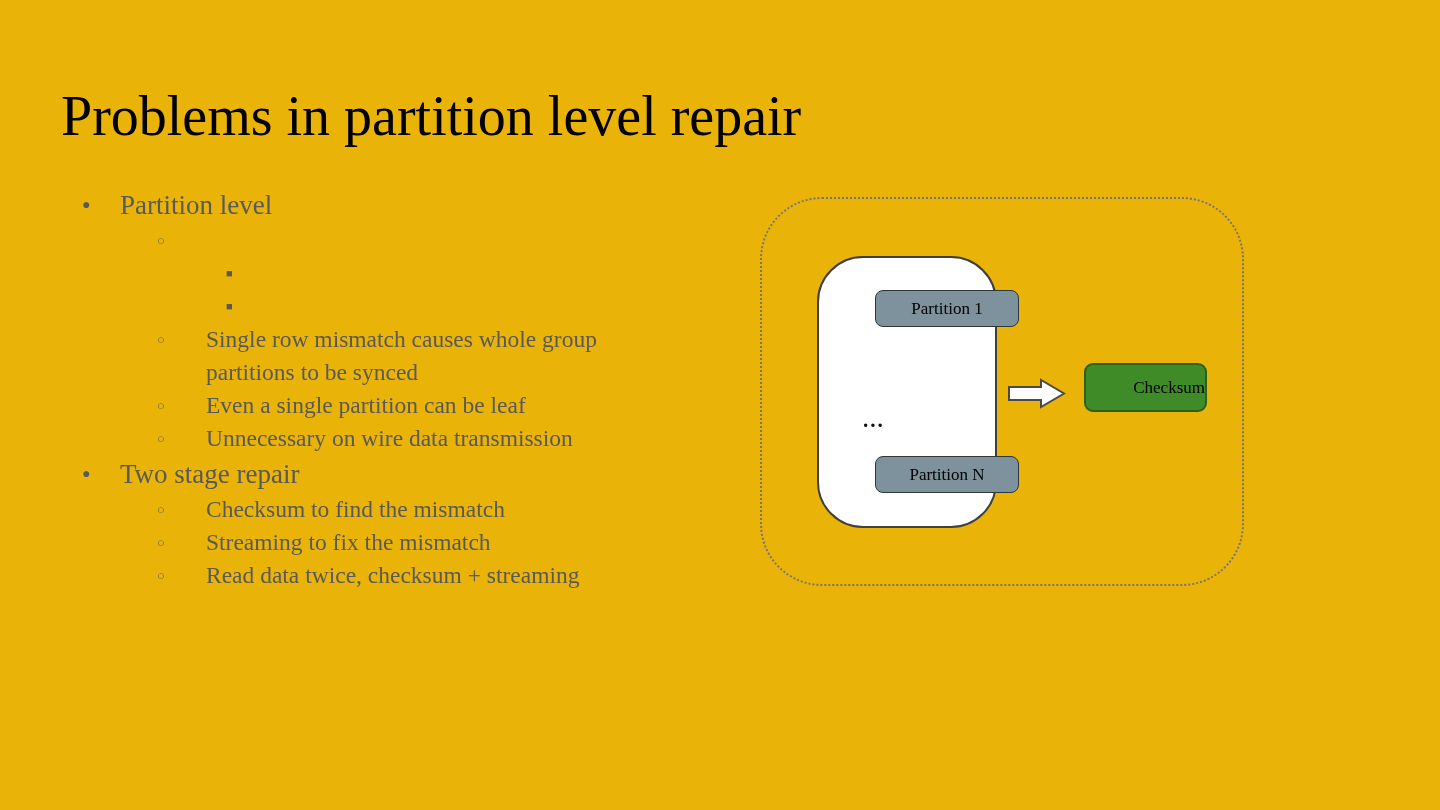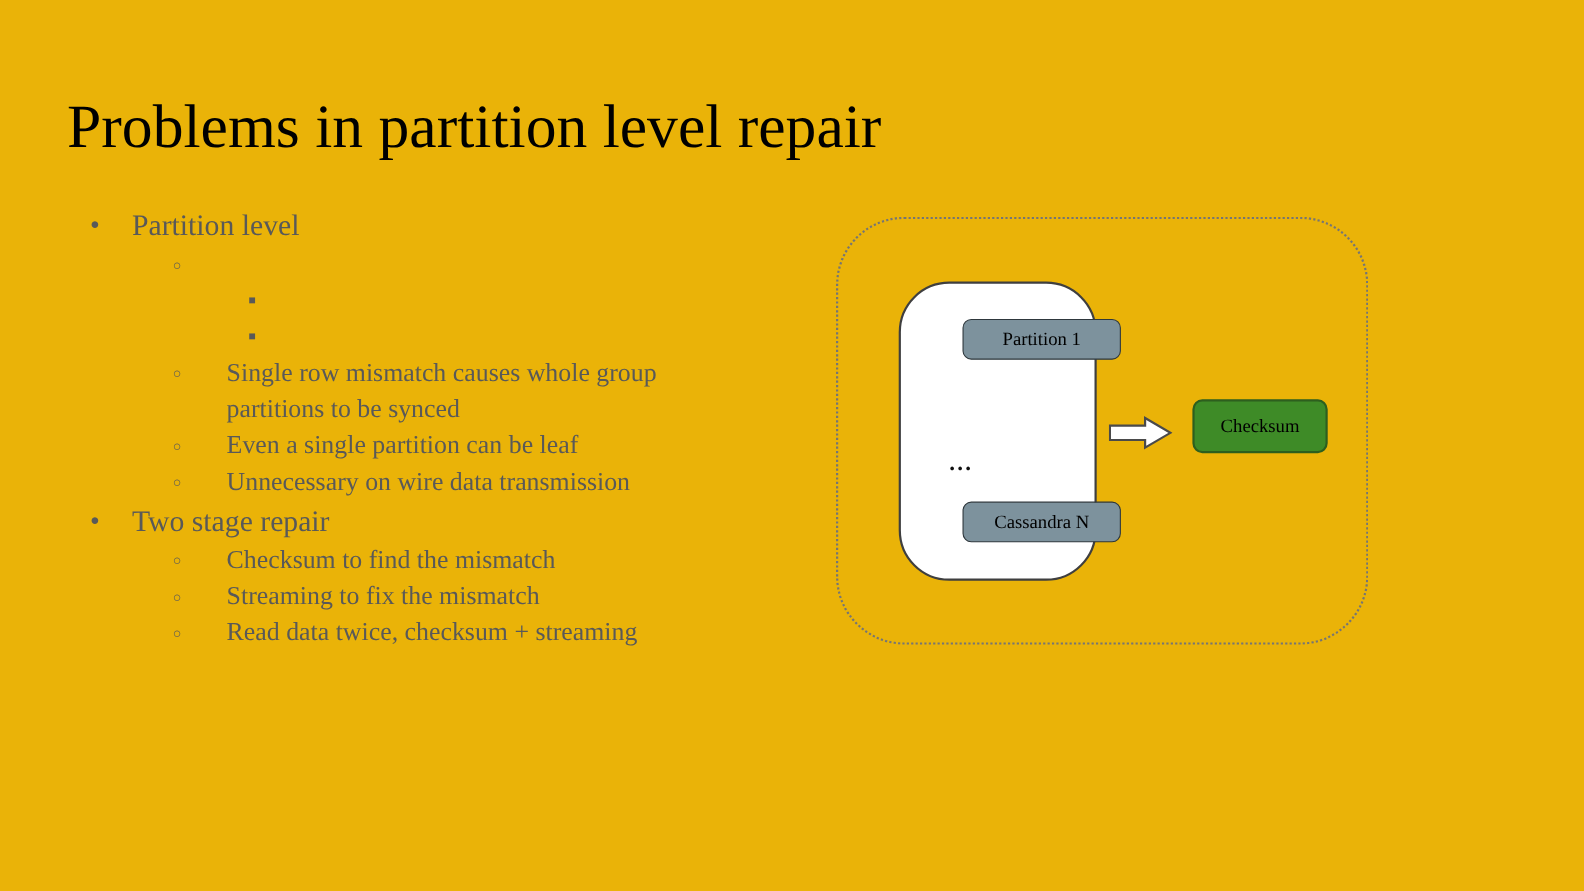--- a/index.html
+++ b/index.html
@@ -96,21 +96,21 @@
     width: 58px; height: 31px;
   }
   .checksum-box {
     position: absolute;
     left: 1084px; top: 363px;
     width: 123px; height: 49px;
     background: #3e8b27;
     border: 2px solid #2d5f1e;
     border-radius: 9px;
     box-sizing: border-box;
-    display: flex; align-items: center; justify-content: center;
+    display: flex; align-items: center; justify-content: flex-end;
     color: #000000;
     font-size: 17px;
   }
 </style>
 </head>
 <body>
 
 <div class="slide">
 
   <div class="title">Problems in partition level repair</div>
@@ -160,21 +160,21 @@
   </div>
 
   <div class="outer-dotted"></div>
   <div class="group-box"></div>
 
   <div class="pbox p1">
     <span>Partition 1</span>
   </div>
   <div class="ellipsis">...</div>
   <div class="pbox pn">
-    <span>Cassandra N</span>
+    <span>Partition N</span>
   </div>
 
   <svg class="arrow" viewBox="0 0 58 31">
     <polygon points="1,9 33,9 33,2 56,15.5 33,29 33,22 1,22" fill="#ffffff" stroke="#4a4a4a" stroke-width="2" stroke-linejoin="miter"></polygon>
   </svg>
 
   <div class="checksum-box">
     <span>Checksum</span>
   </div>
 

